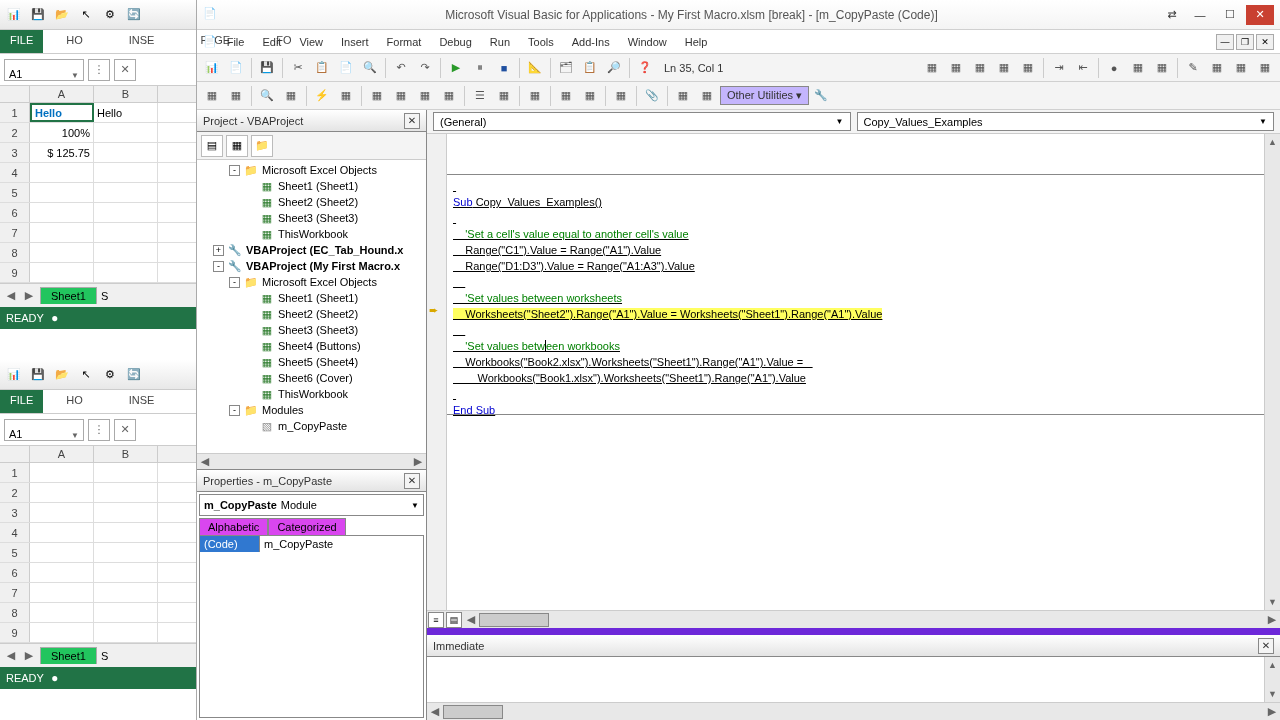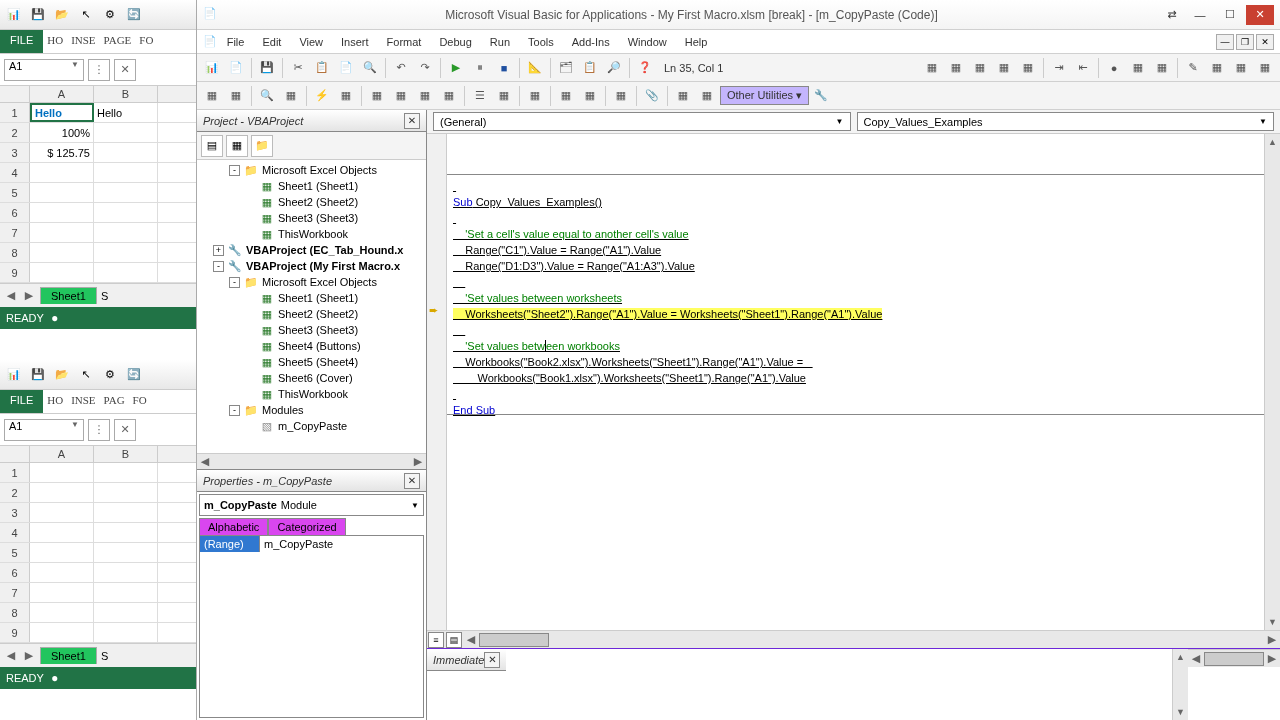--- a/index.html
+++ b/index.html
@@ -6,23 +6,23 @@
 body { width: 1280px; height: 720px; overflow: hidden; background: #fff; position: relative; }
 
 
 .excel-win { position: absolute; left: 0; width: 197px; background: #fff; border-right: 1px solid #aaa; }
 .excel-win.top { top: 0; height: 360px; }
 .excel-win.bottom { top: 360px; height: 360px; }
 .excel-qat { height: 30px; background: linear-gradient(#fff,#e8e8e8); display: flex; align-items: center; gap: 8px; padding: 0 6px; border-bottom: 1px solid #ccc; }
 .excel-qat .ic { width: 16px; height: 16px; display: flex; align-items: center; justify-content: center; }
 .excel-ribbon { height: 24px; background: #fff; display: flex; border-bottom: 1px solid #ccc; }
 .file-tab { background: #217346; color: #fff; padding: 4px 10px; font-weight: 400; }
-.ribbon-tab { padding: 4px 4px; color: #444; font-family: Liberation Serif, serif; }
+.ribbon-tab { padding: 4px 23px; color: #444; }
 .excel-formula { height: 32px; display: flex; align-items: center; border-bottom: 1px solid #ccc; padding: 2px 4px; gap: 4px; }
-.name-box { width: 80px; height: 22px; border: 1px solid #aaa; padding: 0 4px; display: flex; align-items: flex-start; }
+.name-box { width: 80px; height: 22px; border: 1px solid #aaa; padding: 0 4px; display: flex; align-items: flex-end; }
 .name-box .dd { margin-left: auto; font-size: 8px; color: #666; }
 .fx-btn { width: 22px; height: 22px; border: 1px solid #aaa; display: flex; align-items: center; justify-content: center; color: #666; }
 .excel-grid { flex: 1; }
 .col-headers { display: flex; background: #f0f0f0; border-bottom: 1px solid #ccc; }
 .col-headers div { border-right: 1px solid #ccc; text-align: center; padding: 2px 0; color: #444; }
 .col-headers .corner { width: 30px; }
 .col-headers .col { width: 64px; }
 .grid-row { display: flex; border-bottom: 1px solid #ddd; height: 20px; }
 .row-hdr { width: 30px; background: #f0f0f0; border-right: 1px solid #ccc; text-align: center; color: #444; line-height: 20px; }
 .cell { width: 64px; border-right: 1px solid #ddd; padding: 0 3px; line-height: 20px; text-align: right; }
@@ -49,21 +49,21 @@
 
 .vba-toolbar { height: 28px; display: flex; align-items: center; padding: 0 4px; background: #f4f4f4; border-bottom: 1px solid #d0d0d0; gap: 2px; }
 .tb-btn { width: 22px; height: 22px; display: flex; align-items: center; justify-content: center; color: #555; }
 .tb-sep { width: 1px; height: 20px; background: #ccc; margin: 0 2px; }
 .tb-text { padding: 0 6px; color: #333; }
 
 .vba-body { flex: 1; display: flex; overflow: hidden; }
 .vba-left { width: 230px; display: flex; flex-direction: column; border-right: 1px solid #888; }
 
 .panel-title { height: 22px; background: linear-gradient(#fff,#e4e4e4); border-bottom: 1px solid #888; display: flex; align-items: center; padding: 0 6px; }
-.panel-title .txt { flex: 1; color: #333; font-style: italic; }
+.panel-title .txt { flex: 1; color: #333; }
 .panel-title .x { width: 16px; height: 16px; display: flex; align-items: center; justify-content: center; color: #333; border: 1px solid #888; background: #f4f4f4; font-size: 10px; }
 
 .project-panel { flex: 1; display: flex; flex-direction: column; border-bottom: 1px solid #888; overflow: hidden; }
 .proj-tb { height: 28px; display: flex; align-items: center; padding: 0 4px; gap: 3px; background: #f4f4f4; border-bottom: 1px solid #ccc; }
 .proj-tb .btn { width: 22px; height: 22px; border: 1px solid #bbb; background: #fff; display: flex; align-items: center; justify-content: center; }
 .tree { flex: 1; overflow: auto; background: #fff; padding: 2px; }
 .tree-item { display: flex; align-items: center; padding: 1px 0; white-space: nowrap; }
 .tree-item .exp { width: 11px; height: 11px; border: 1px solid #888; display: flex; align-items: center; justify-content: center; font-size: 9px; margin-right: 3px; background: #fff; }
 .tree-item .ic { width: 16px; height: 14px; margin-right: 3px; display: flex; align-items: center; justify-content: center; }
 .tree-item .lbl { color: #000; }
@@ -108,21 +108,21 @@
 
 .code-scroll-v { width: 16px; background: #e8e8e8; border-left: 1px solid #ccc; display: flex; flex-direction: column; }
 .code-scroll-v .arr { height: 16px; text-align: center; color: #666; font-size: 9px; line-height: 16px; }
 .code-scroll-v .track { flex: 1; }
 .code-btm { height: 18px; display: flex; background: #e8e8e8; border-top: 1px solid #ccc; }
 .view-btn { width: 16px; height: 16px; border: 1px solid #888; background: #fff; margin: 1px; display: flex; align-items: center; justify-content: center; font-size: 9px; }
 .btm-scroll { flex: 1; display: flex; align-items: center; }
 .btm-scroll .arr { width: 16px; text-align: center; color: #666; }
 .btm-scroll .thumb { width: 70px; height: 14px; background: #ccc; border: 1px solid #888; }
 
-.immediate { height: 72px; display: flex; flex-direction: row; border-top: 1px solid #6d28d9; }
+.immediate { height: 92px; display: flex; flex-direction: column; border-top: 7px solid #6d28d9; }
 .imm-body { flex: 1; background: #fff; display: flex; }
 .imm-text { flex: 1; }
 .imm-scroll { width: 16px; background: #e8e8e8; border-left: 1px solid #ccc; display: flex; flex-direction: column; }
 .imm-scroll .arr { height: 16px; text-align: center; color: #666; font-size: 9px; line-height: 16px; }
 </style>
 </head>
 <body>
 
 <div class="excel-win top">
   <div class="excel-qat">
@@ -527,21 +527,21 @@
           <span class="nm">m_CopyPaste</span>
           <span>Module</span>
           <span class="dd">▼</span>
         </div>
         <div class="props-tabs">
           <div class="props-tab">Alphabetic</div>
           <div class="props-tab">Categorized</div>
         </div>
         <div class="props-grid">
           <div class="prop-row">
-            <div class="prop-name">(Range)</div>
+            <div class="prop-name">(Code)</div>
             <div class="prop-val">m_CopyPaste</div>
           </div>
         </div>
       </div>
     </div>
 
     <div class="vba-main">
       <div class="code-combos">
         <div class="code-combo">
             <span>(General)</span>

